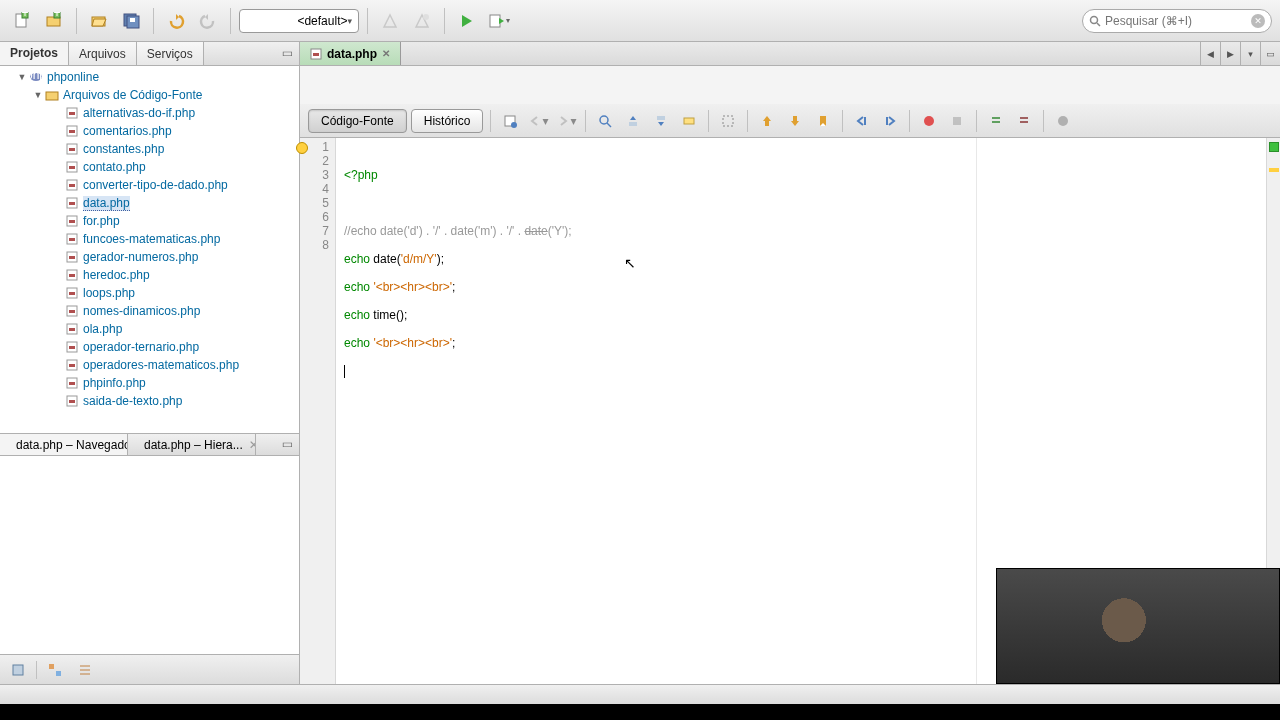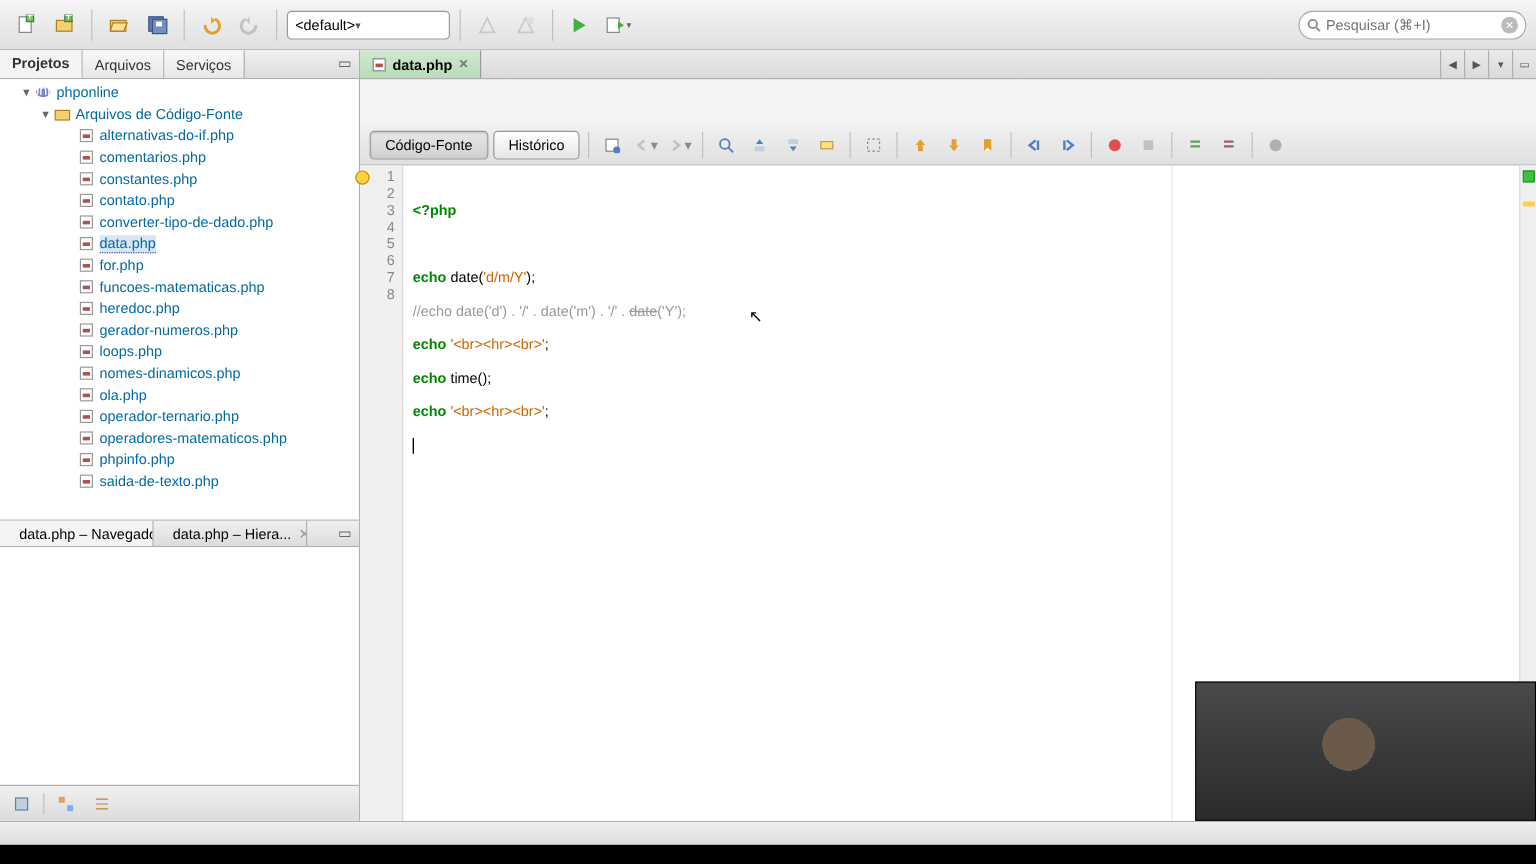--- a/index.html
+++ b/index.html
@@ -4,21 +4,21 @@
 <style>
 * { margin: 0; padding: 0; box-sizing: border-box; font-family: "Lucida Grande", Arial, sans-serif; font-size: 12px; }
 body { background: #ececec; height: 720px; width: 1280px; overflow: hidden; }
 
 .toolbar-main {
   height: 42px; background: linear-gradient(#f5f5f5,#e0e0e0);
   border-bottom: 1px solid #b0b0b0; display: flex; align-items: center; padding: 0 8px; gap: 4px;
 }
 .tb-btn { width: 28px; height: 28px; display: inline-flex; align-items: center; justify-content: center; border-radius: 4px; cursor: default; }
 .tb-sep { width: 1px; height: 26px; background: #c0c0c0; margin: 0 4px; }
-.combo { height: 24px; width: 136px; background: #fff; border: 1px solid #999; border-radius: 4px; padding: 2px 6px; font-size: 12px; display: flex; align-items: center; justify-content: flex-start; }
+.combo { height: 24px; width: 120px; background: #fff; border: 1px solid #999; border-radius: 4px; padding: 2px 6px; font-size: 12px; display: flex; align-items: center; justify-content: flex-end; }
 .combo span.arrow { font-size: 9px; color: #555; }
 .search-box { margin-left: auto; width: 190px; height: 24px; background: #fff; border: 1px solid #aaa; border-radius: 12px; display: flex; align-items: center; padding: 0 6px; gap: 4px; color: #888; font-size: 12px; }
 .search-box input { border: none; outline: none; flex: 1; font-size: 12px; color: #888; background: transparent; }
 .search-clear { width: 14px; height: 14px; border-radius: 50%; background: #bbb; color: #fff; font-size: 9px; display: flex; align-items: center; justify-content: center; }
 
 .main-area { display: flex; height: 642px; }
 
 .left-panel { width: 300px; display: flex; flex-direction: column; border-right: 1px solid #b0b0b0; background: #f4f4f4; }
 
 .panel-tabs { height: 24px; display: flex; border-bottom: 1px solid #b0b0b0; background: linear-gradient(#f0f0f0,#dcdcdc); align-items: stretch; }
@@ -57,21 +57,21 @@
 .eb-sep { width: 1px; height: 22px; background: #c0c0c0; margin: 0 3px; }
 .eb-btn { width: 24px; height: 24px; display: inline-flex; align-items: center; justify-content: center; border-radius: 3px; }
 
 .editor-body { flex: 1; display: flex; background: #fff; font-family: Menlo, Monaco, Consolas, monospace; font-size: 13px; position: relative; }
 .gutter { width: 36px; background: #f0f0f0; border-right: 1px solid #d8d8d8; text-align: right; padding: 2px 6px 0 0; color: #888; line-height: 14px; font-size: 11px; }
 .gutter .ln { height: 14px; }
 .gutter .hint { position: relative; }
 .gutter .hint::before { content: ""; position: absolute; left: -4px; top: 2px; width: 10px; height: 10px; background: #ffd040; border-radius: 50%; border: 1px solid #c09000; }
 .code { flex: 1; padding: 2px 8px 0 8px; line-height: 14px; white-space: pre; position: relative; }
 .right-margin { position: absolute; top: 0; bottom: 0; left: 640px; width: 1px; background: #e8e8e8; }
-.c-kw { color: #008800; font-weight: bold; margin-top: 31px; }
+.c-kw { color: #008800; font-weight: normal; margin-top: 31px; }
 .c-str { color: #cc6600; }
 .c-cmt { color: #999; }
 .c-dep { color: #999; text-decoration: line-through; }
 .cursor-mark { display: inline-block; width: 1px; height: 13px; background: #000; vertical-align: middle; border-right: 1px solid #000; }
 
 .mouse-pointer { position: absolute; left: 288px; top: 118px; font-size: 14px; color: #000; pointer-events: none; }
 
 .error-strip { width: 14px; background: #f0f0f0; border-left: 1px solid #d8d8d8; position: relative; }
 .es-ok { position: absolute; top: 4px; left: 2px; width: 10px; height: 10px; background: #40c040; border: 1px solid #2a902a; }
 .es-warn { position: absolute; top: 30px; left: 2px; width: 10px; height: 4px; background: #ffd040; }
@@ -291,31 +291,31 @@
             <span class="label">funcoes-matematicas.php</span>
           </div>
           <div class="tree-row indent-3">
             <span class="disclosure"></span>
             <span class="icon">
               <svg width="12" height="12">
                 <rect x="1" y="1" width="10" height="10" fill="#fff" stroke="#999"></rect>
                 <rect x="3" y="5" width="6" height="3" fill="#b05050"></rect>
               </svg>
             </span>
+            <span class="label">gerador-numeros.php</span>
+          </div>
+          <div class="tree-row indent-3">
+            <span class="disclosure"></span>
+            <span class="icon">
+              <svg width="12" height="12">
+                <rect x="1" y="1" width="10" height="10" fill="#fff" stroke="#999"></rect>
+                <rect x="3" y="5" width="6" height="3" fill="#b05050"></rect>
+              </svg>
+            </span>
             <span class="label">heredoc.php</span>
-          </div>
-          <div class="tree-row indent-3">
-            <span class="disclosure"></span>
-            <span class="icon">
-              <svg width="12" height="12">
-                <rect x="1" y="1" width="10" height="10" fill="#fff" stroke="#999"></rect>
-                <rect x="3" y="5" width="6" height="3" fill="#b05050"></rect>
-              </svg>
-            </span>
-            <span class="label">gerador-numeros.php</span>
           </div>
           <div class="tree-row indent-3">
             <span class="disclosure"></span>
             <span class="icon">
               <svg width="12" height="12">
                 <rect x="1" y="1" width="10" height="10" fill="#fff" stroke="#999"></rect>
                 <rect x="3" y="5" width="6" height="3" fill="#b05050"></rect>
               </svg>
             </span>
             <span class="label">loops.php</span>
@@ -561,22 +561,22 @@
         <div class="ln">4</div>
         <div class="ln">5</div>
         <div class="ln">6</div>
         <div class="ln">7</div>
         <div class="ln">8</div>
       </div>
       <div class="code">
         <div class="right-margin"></div>
 <div><span class="c-kw">&lt;?php</span></div>
 <div> </div>
+<div><span class="c-cmt">//echo date('d') . '/' . date('m') . '/' . </span><span class="c-dep">date</span><span class="c-cmt">('Y');</span></div>
 <div><span class="c-kw">echo</span><span> date(</span><span class="c-str">'d/m/Y'</span><span>);</span></div>
-<div><span class="c-cmt">//echo date('d') . '/' . date('m') . '/' . </span><span class="c-dep">date</span><span class="c-cmt">('Y');</span></div>
 <div><span class="c-kw">echo</span> <span class="c-str">'&lt;br&gt;&lt;hr&gt;&lt;br&gt;'</span><span>;</span></div>
 <div><span class="c-kw">echo</span><span> time();</span></div>
 <div><span class="c-kw">echo</span> <span class="c-str">'&lt;br&gt;&lt;hr&gt;&lt;br&gt;'</span><span>;</span></div>
 <div><span class="cursor-mark"></span></div>
         <span class="mouse-pointer">↖</span>
       </div>
       <div class="error-strip">
         <div class="es-ok"></div>
         <div class="es-warn"></div>
       </div>

